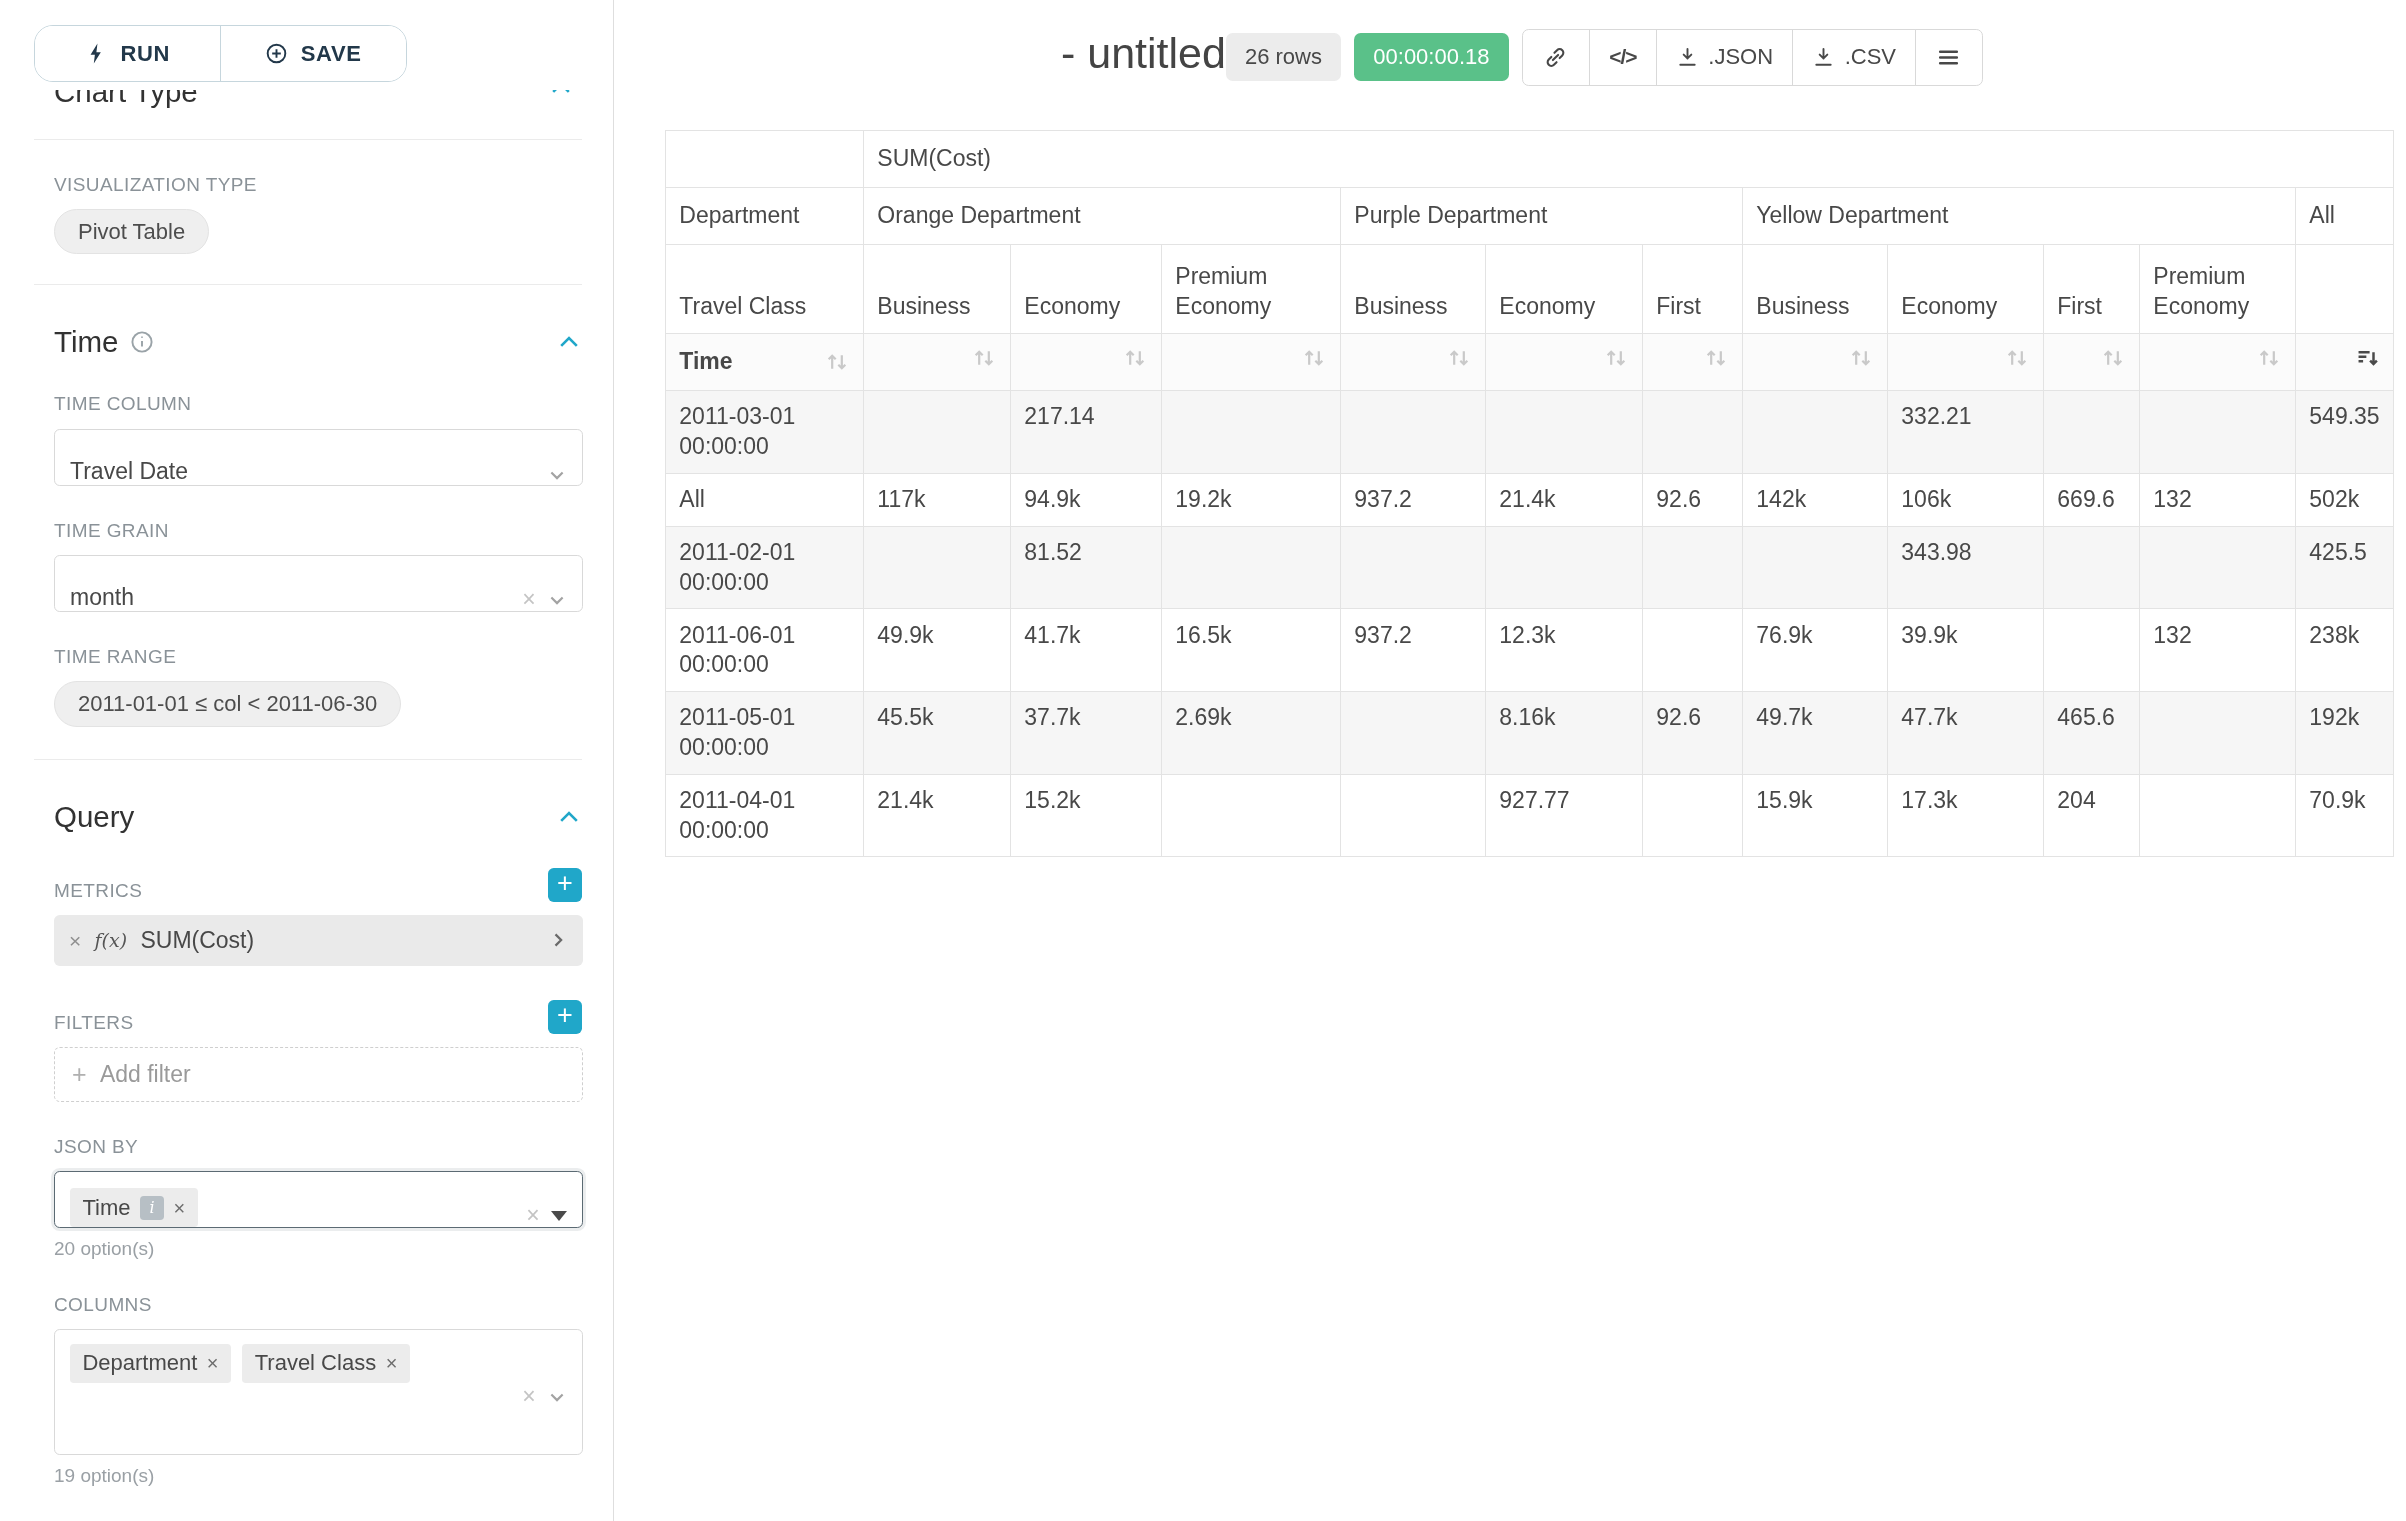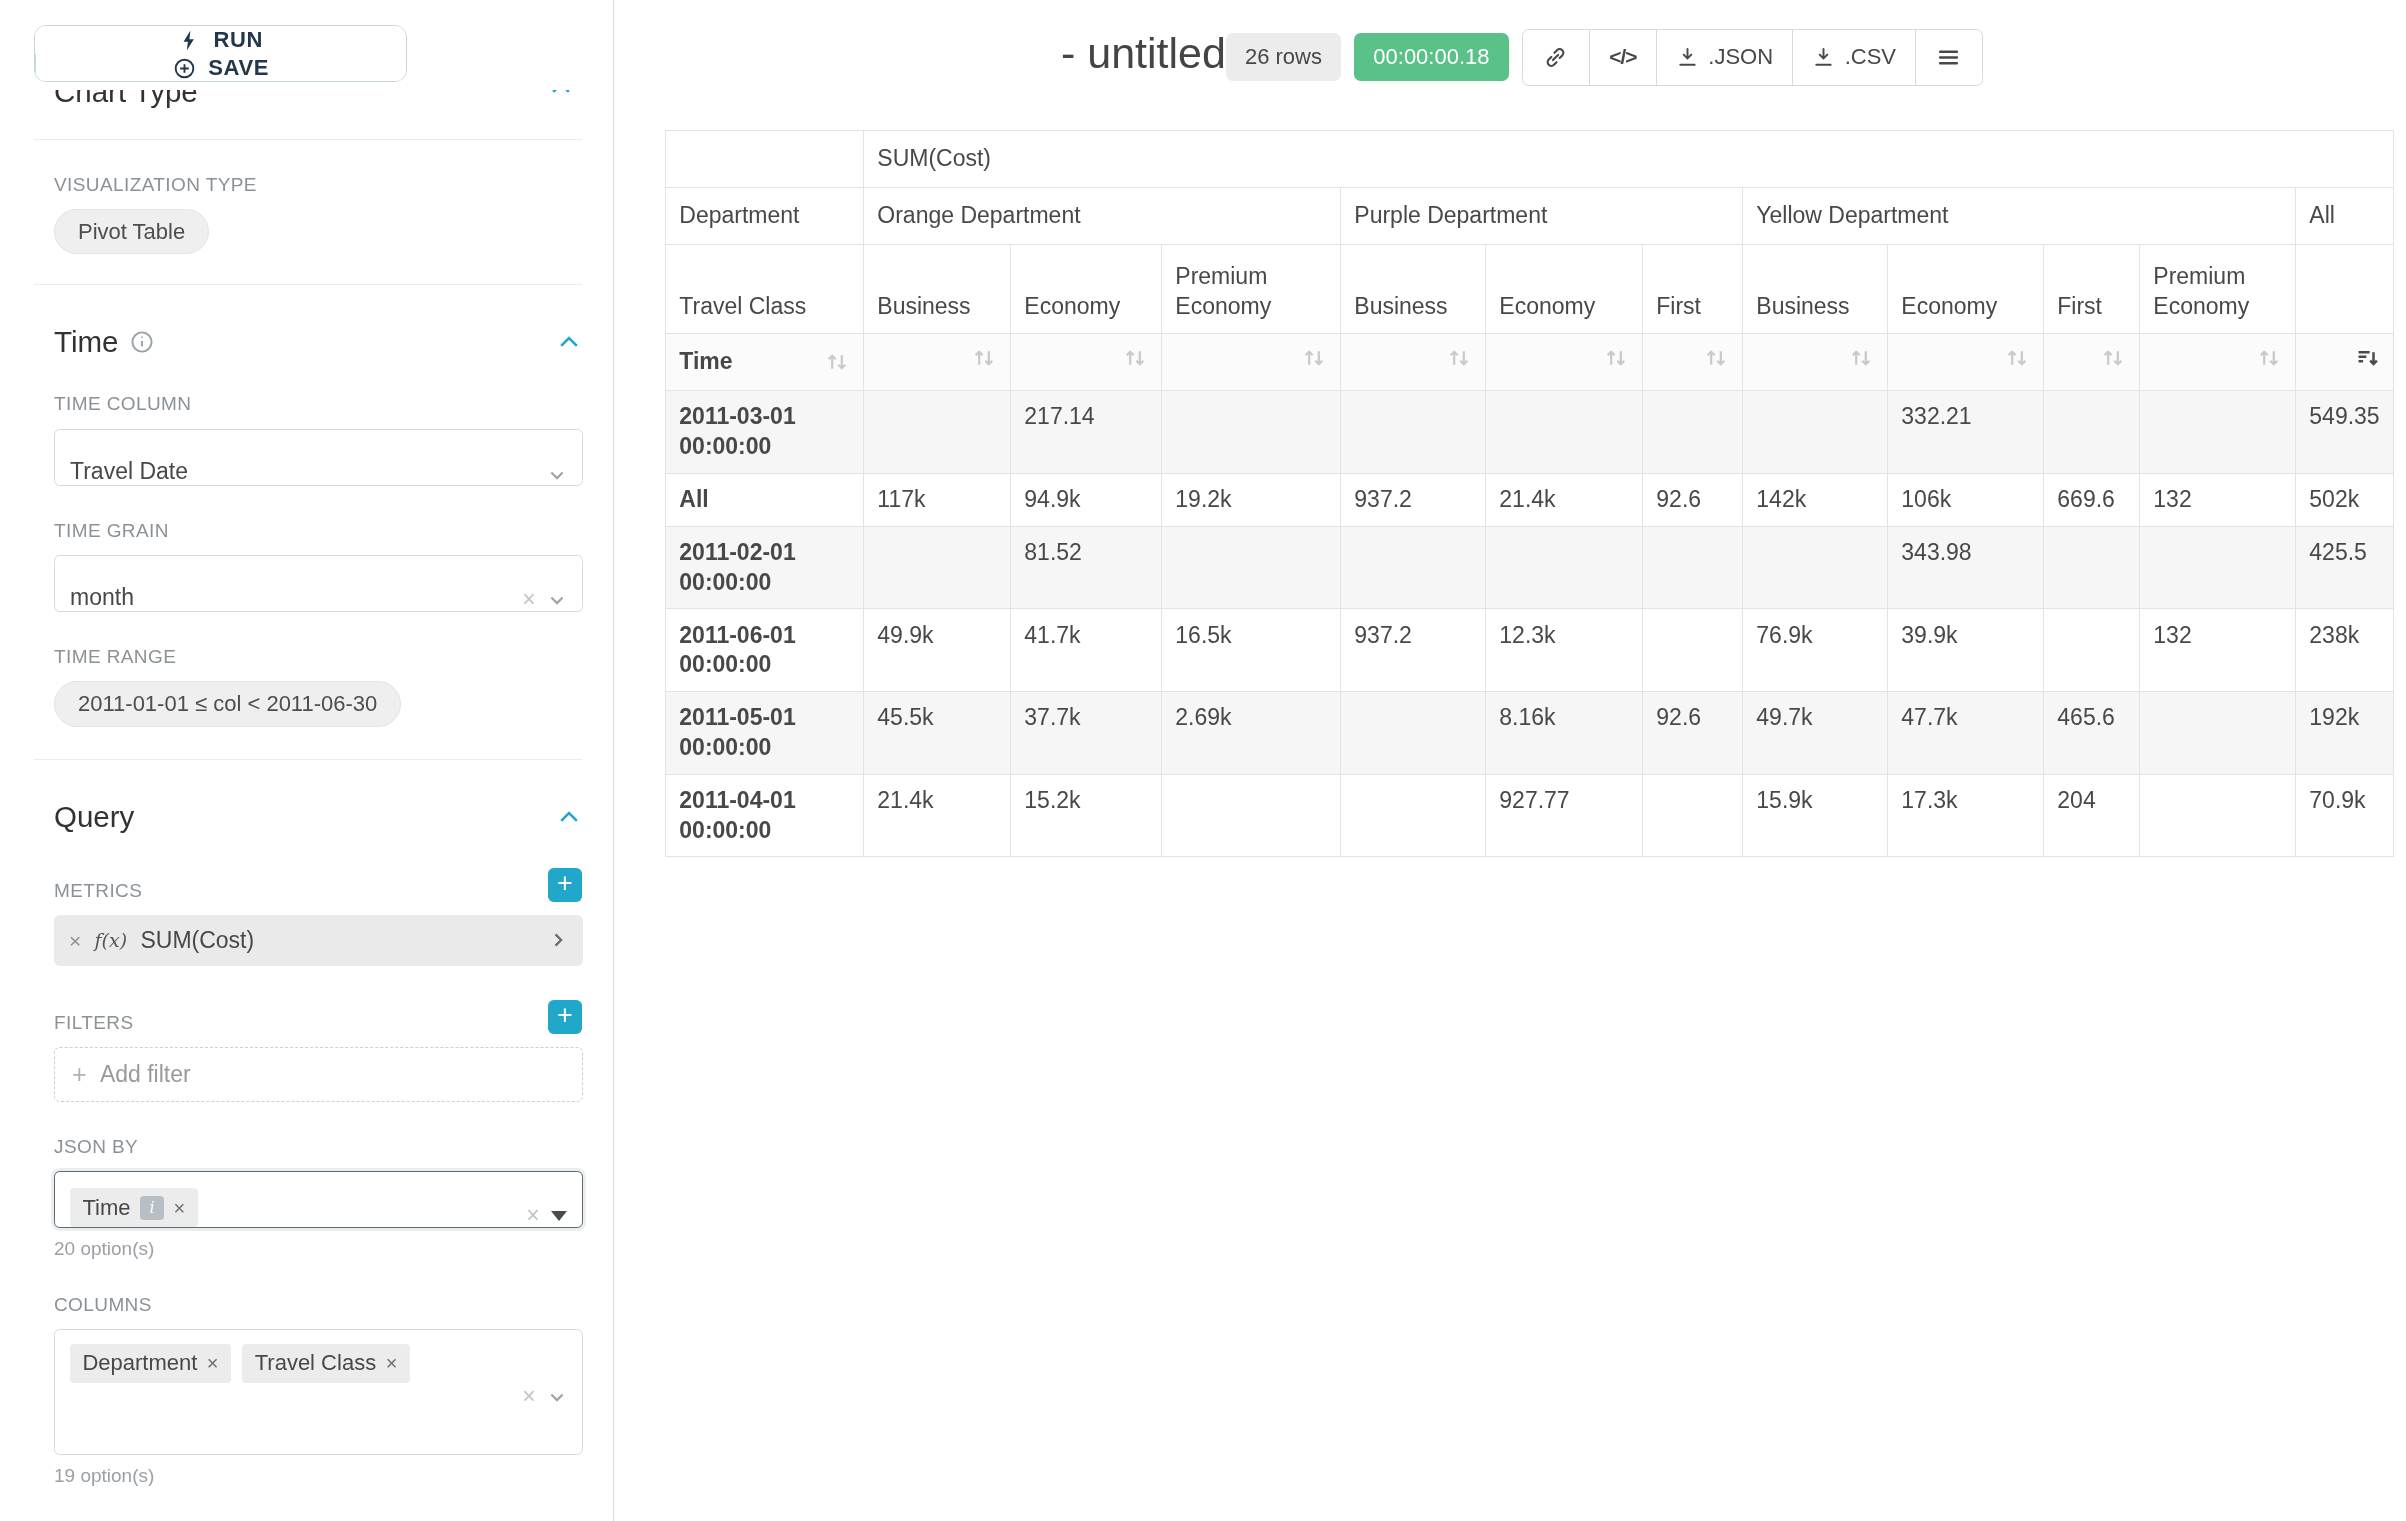--- a/index.html
+++ b/index.html
@@ -10,21 +10,21 @@
     font-family:"Liberation Sans","DejaVu Sans",sans-serif;
     font-size:23px;
   }
   .app { display:flex; height:100%; }
 
   
   .sidebar { width:614px; flex:0 0 614px; border-right:1px solid #dedede;
              padding:0 31px 0 54px; overflow:hidden; background:#fff; }
   .actions-bar { position:relative; z-index:2; background:#fff; padding-top:25px; margin-left:-20px; }
   .btn-group { display:flex; width:373px; height:57px; border:1px solid #c6d6dd;
-               border-radius:12px; overflow:hidden; background:#fff;flex-direction:column; }
+               border-radius:19px; overflow:hidden; background:#fff; }
   .action-btn { flex:1; display:flex; align-items:center; justify-content:center; gap:12.4px;
                 border:none; background:#fff; font:inherit; font-size:22px; font-weight:700;
                 letter-spacing:0.6px; color:#22384a; cursor:pointer; }
   .action-btn + .action-btn { border-left:1px solid #c6d6dd; }
   .ico svg { display:block; }
 
   .clipped-heading { position:relative; height:38px; overflow:hidden; margin-top:7.6px; }
   .heading-text { position:absolute; top:-15px; left:0; font-size:29.5px; font-weight:500; color:#323232; }
   .clipped-chevron { position:absolute; top:-15px; right:7.6px; }
 
@@ -93,21 +93,21 @@
   
   .pivot { margin-top:44px; border-collapse:collapse; table-layout:fixed; width:1727px; font-size:23px; }
   .pivot th, .pivot td { border:1px solid #e3e3e3; padding:11.4px 13.3px; text-align:left;
                          font-weight:400; color:#484848; vertical-align:middle; line-height:1.28; }
   .pivot .r1 th, .pivot .r2 th { height:57px; }
   .pivot .r3 th { vertical-align:bottom; height:89px; }
   .rowhead, .rowhead-txt { font-weight:700; }
   .sort-row th, .sort-row td { height:48px; background:#fbfbfb; }
   .sort-row td { text-align:right; }
   .cellflex { display:flex; align-items:center; justify-content:space-between; }
-  .pivot tbody th { font-weight:700; vertical-align:top; }
+  .pivot tbody th { font-weight:400; vertical-align:top; }
   .pivot tbody td { vertical-align:top; }
   .pivot tbody tr:nth-child(odd) { background:#f6f6f6; }
   .sort-wrap { display:inline-flex; }
   .sort-svg { width:26px; height:26px; }
   .sort-svg .s1 { stroke:#c9c9c9; fill:none; stroke-width:1.7; }
   .sort-svg .s2 { stroke:#4a4a4a; fill:none; stroke-width:1.9; }
 
   .cd { width:20px; height:20px; fill:none; stroke:#a3a3a3; stroke-width:1.7; }
   .cu { width:26px; height:26px; fill:none; stroke:#20a7c9; stroke-width:2; }
   .cr { width:20px; height:20px; fill:none; stroke:#6a6a6a; stroke-width:1.8; }

